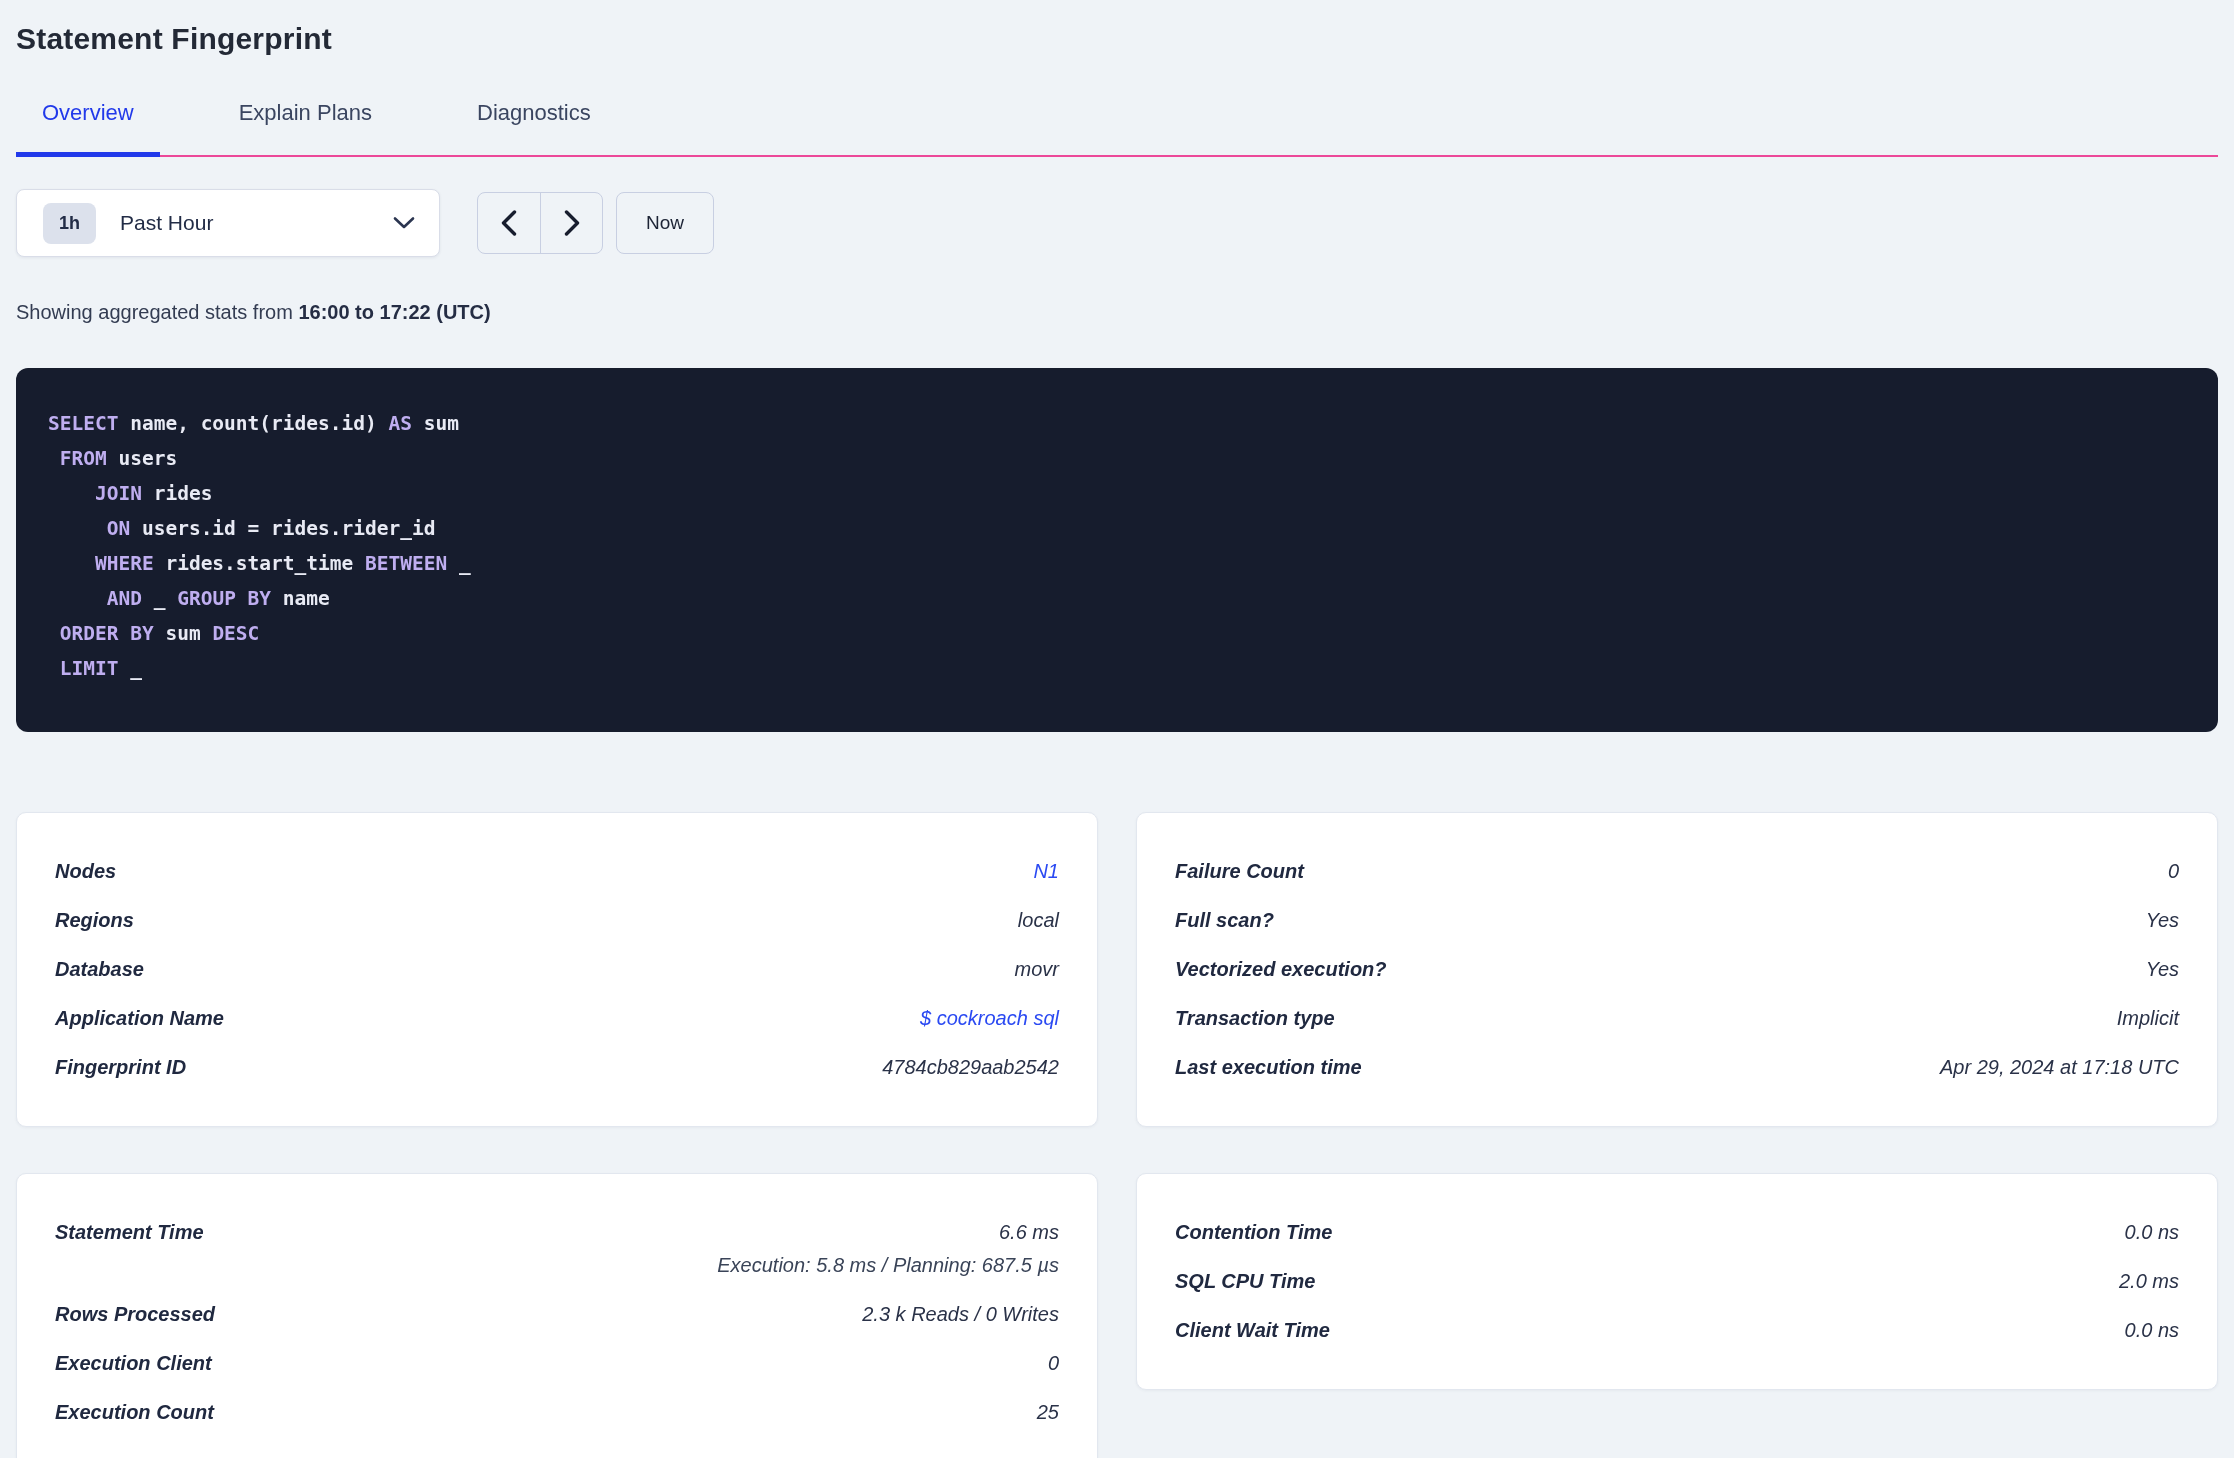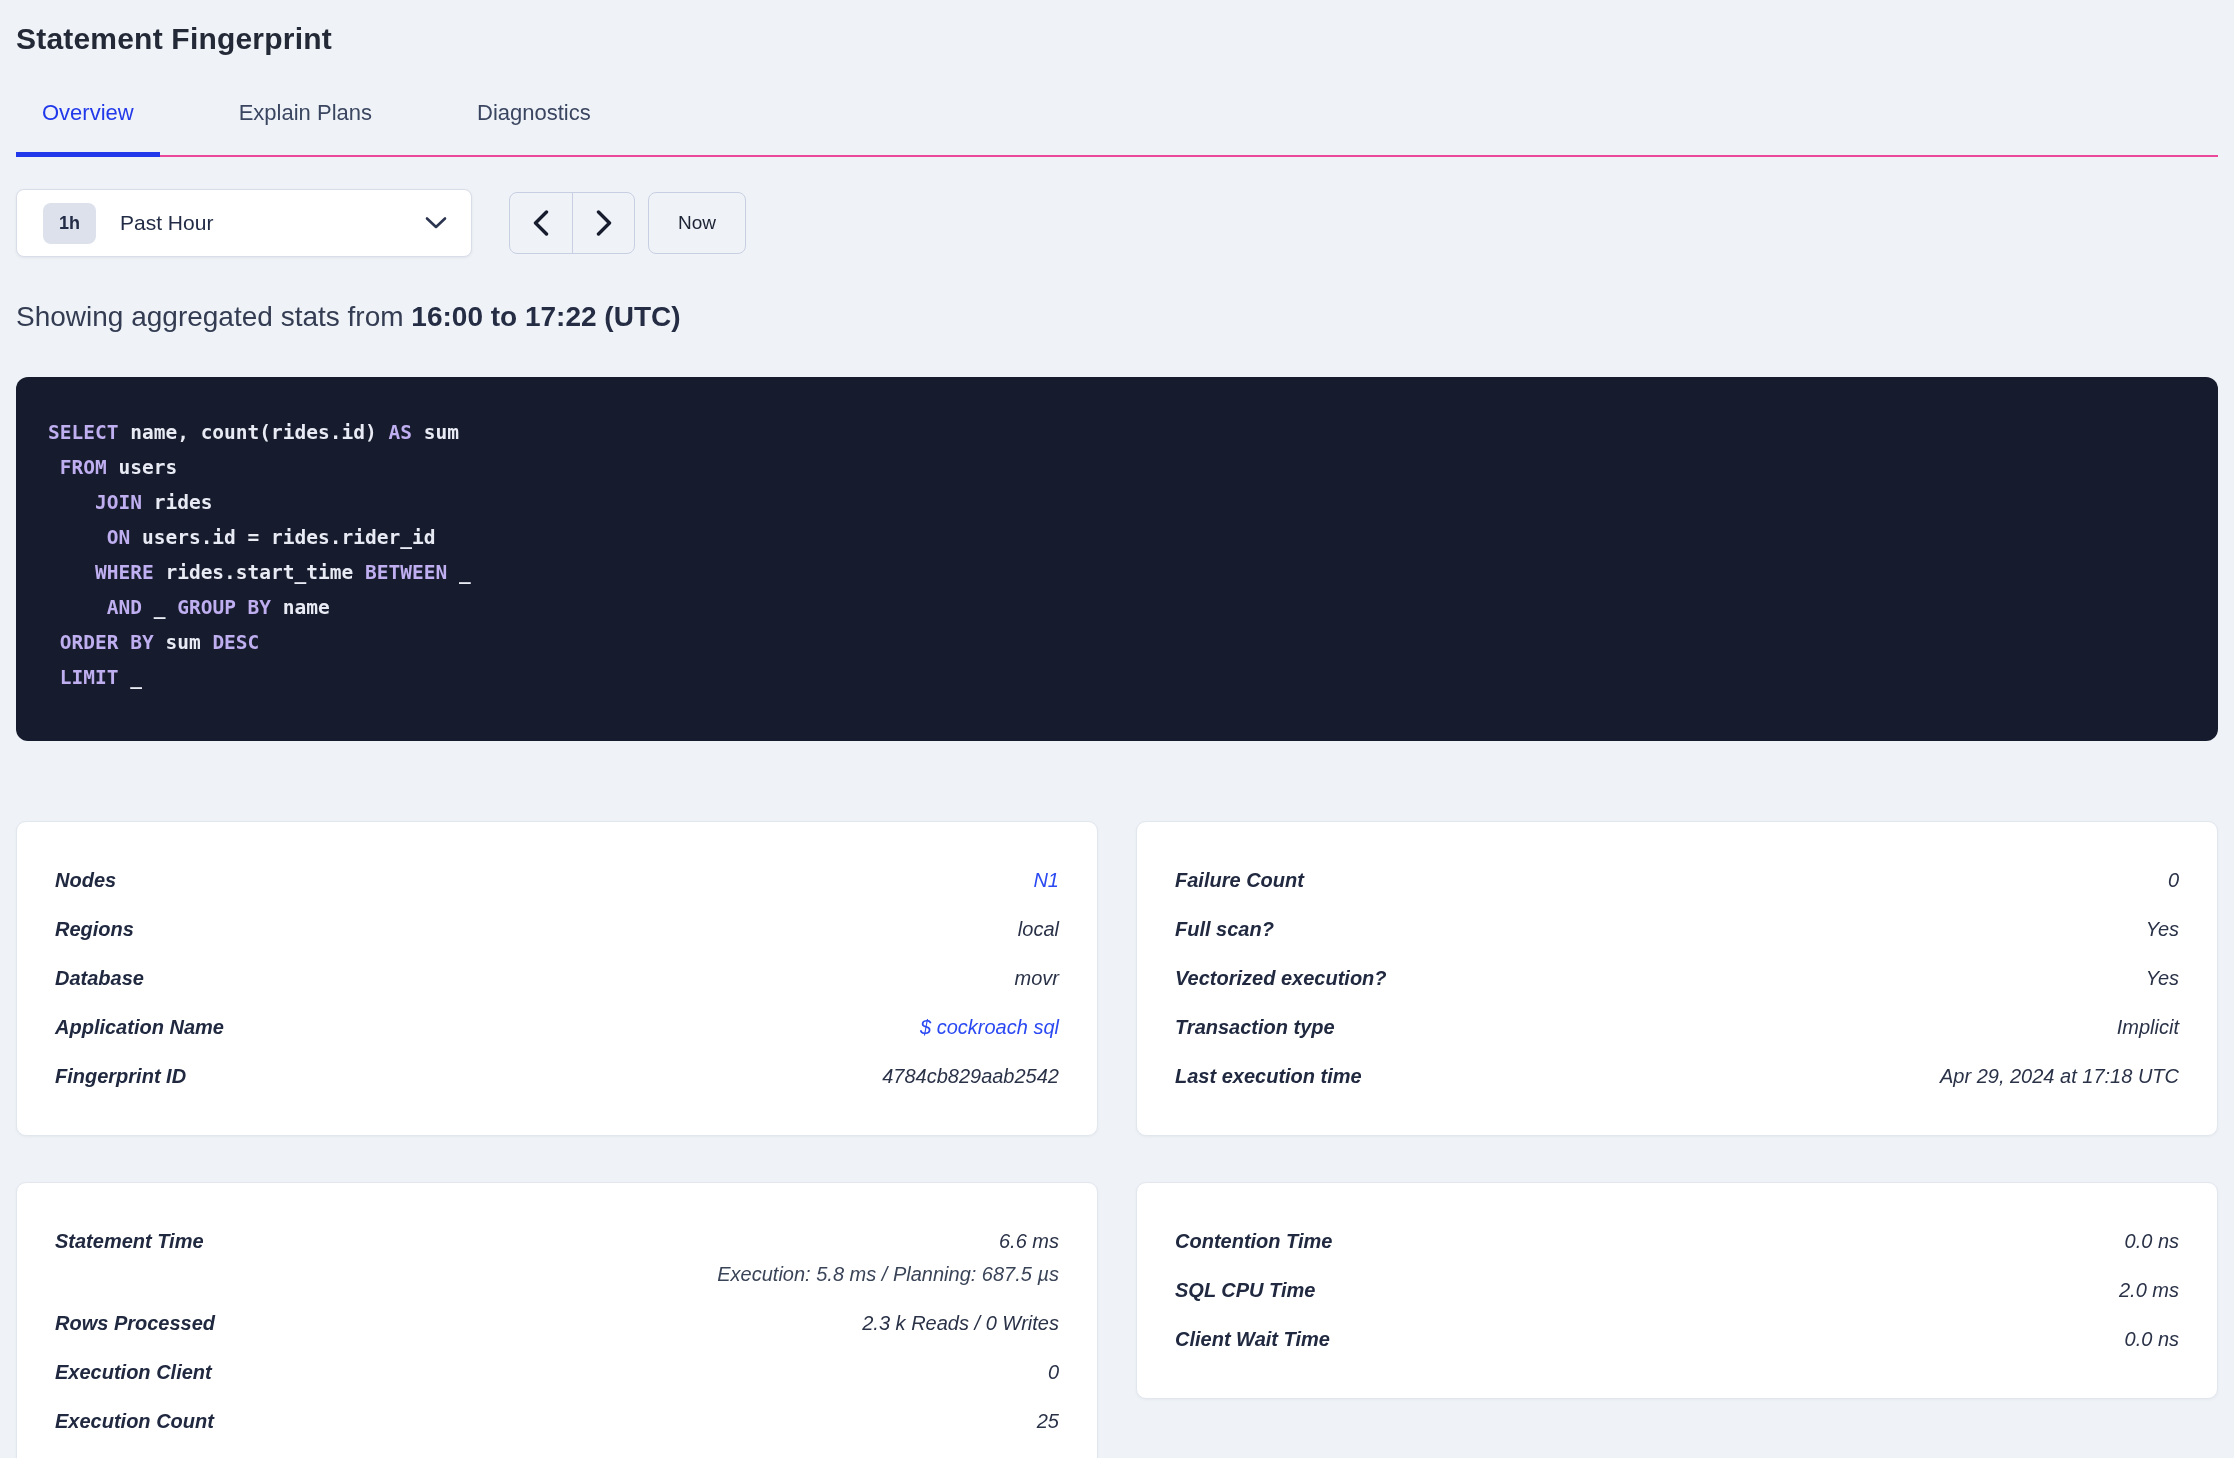--- a/index.html
+++ b/index.html
@@ -38,21 +38,21 @@
     white-space: nowrap;
   }
   .tab.active {
     color: var(--accent, #2139ea);
     border-bottom-color: var(--accent, #2139ea);
   }
 
   
   .controls { display: flex; align-items: center; margin-top: 32px; }
   .time-dropdown {
-    width: 456px; height: 68px;
+    width: 424px; height: 68px;
     background: #ffffff;
     border: 1px solid #d9dde8;
     border-radius: 8px;
     display: flex; align-items: center;
     padding: 0 24px 0 26px;
     box-shadow: 0 1px 3px rgba(30,40,70,0.07);
     cursor: pointer;
   }
   .range-badge {
     background: #dce1ec;
@@ -81,21 +81,21 @@
     height: 62px;
     border: 1px solid #c8cfe2;
     border-radius: 8px;
     display: flex; align-items: center;
     padding: 0 29px;
     font-size: 19px; color: #1c2335;
     cursor: pointer;
   }
 
   
-  .agg-text { margin-top: 44px; font-size: 28px; color: #333c52; }
+  .agg-text { margin-top: 44px; font-size: 20px; color: #333c52; }
   .agg-text b { font-weight: 700; color: #252d44; }
 
   
   .sql-box {
     margin-top: 44px;
     background: var(--code-bg, #161c2d);
     border-radius: 12px;
     padding: 38px 32px 46px 32px;
   }
   .sql-code {

